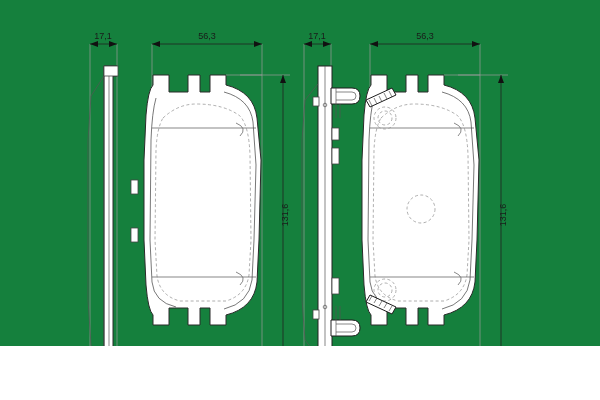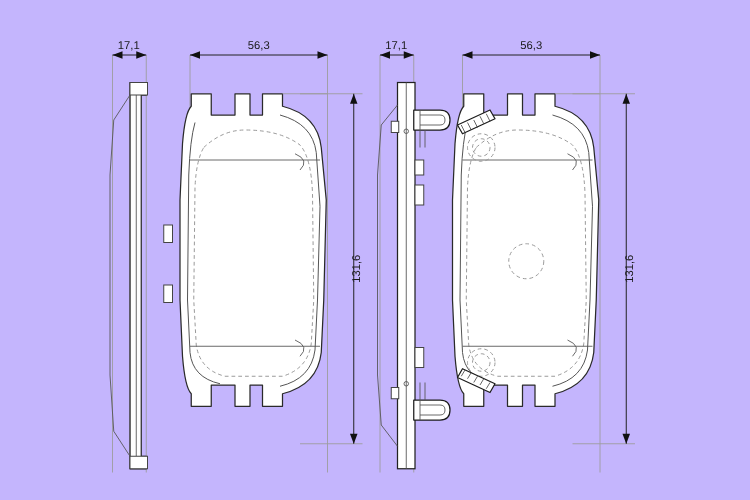--- a/index.html
+++ b/index.html
@@ -3,22 +3,22 @@
 <meta charset="utf-8">
 <style>
   html, body {
     margin: 0;
     padding: 0;
     background: #ffffff;
   }
   #canvas {
     position: relative;
     width: 600px;
-    height: 400px;
-    background: #c4b5fd;
+    height: 346px;
+    background: #15803d;
     font-family: "Liberation Sans", sans-serif;
     overflow: hidden;
   }
   svg.drawing {
     position: absolute;
     left: 0;
     top: 0;
     width: 600px;
     height: 400px;
   }

